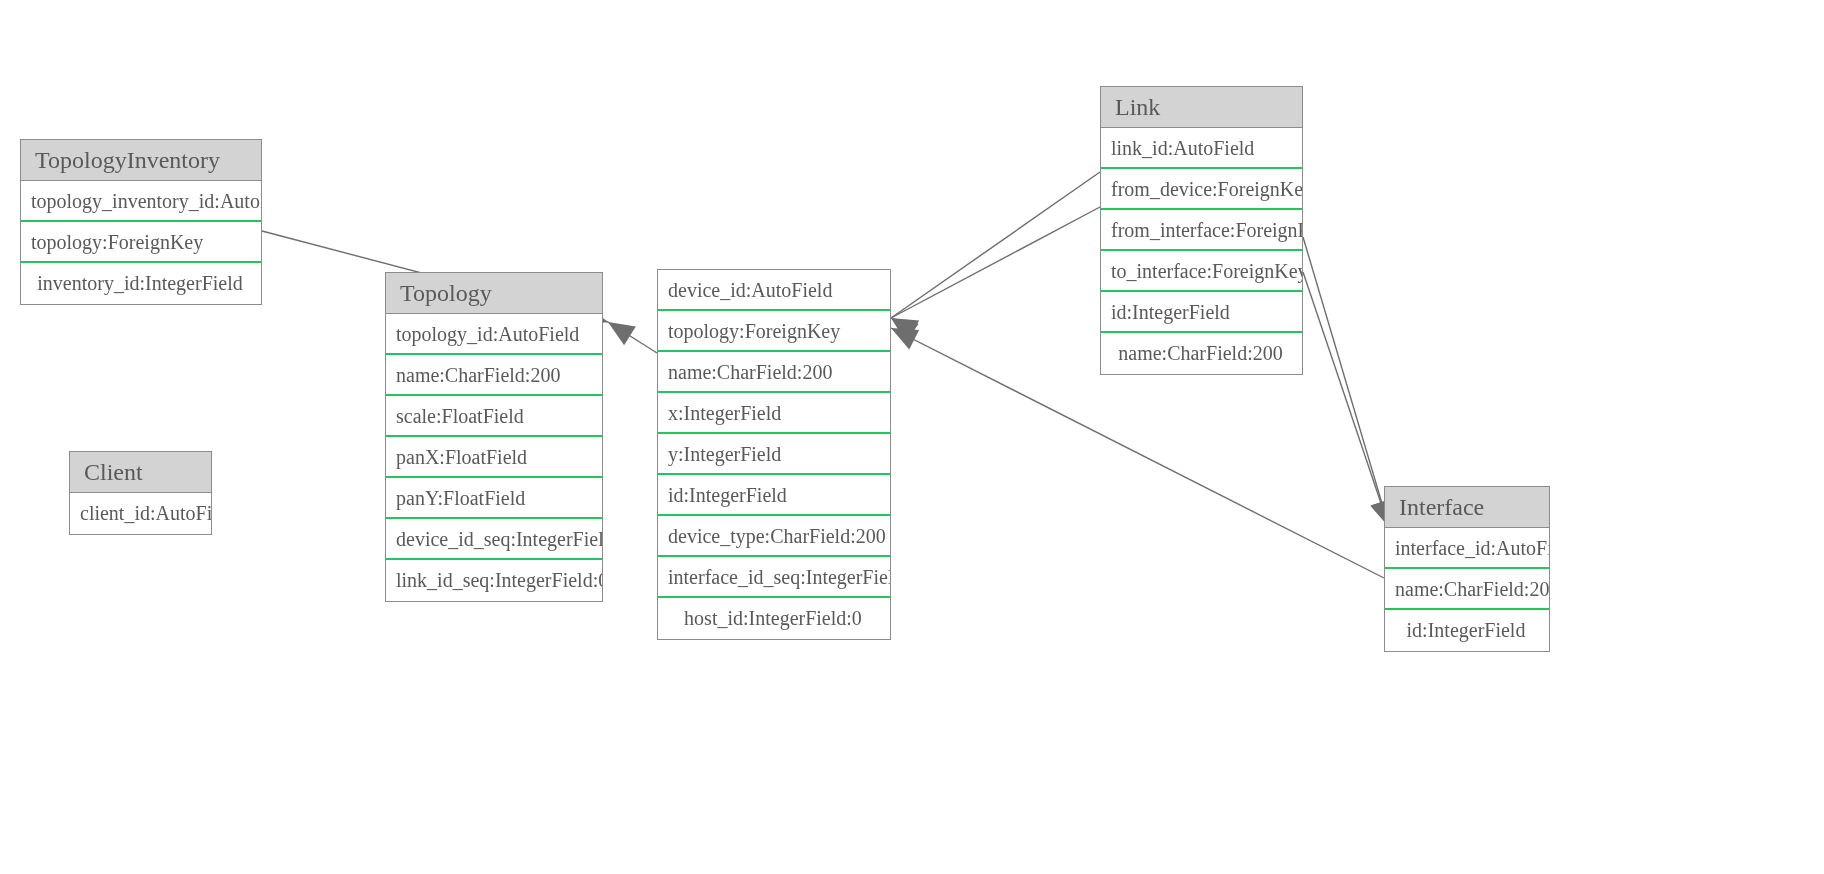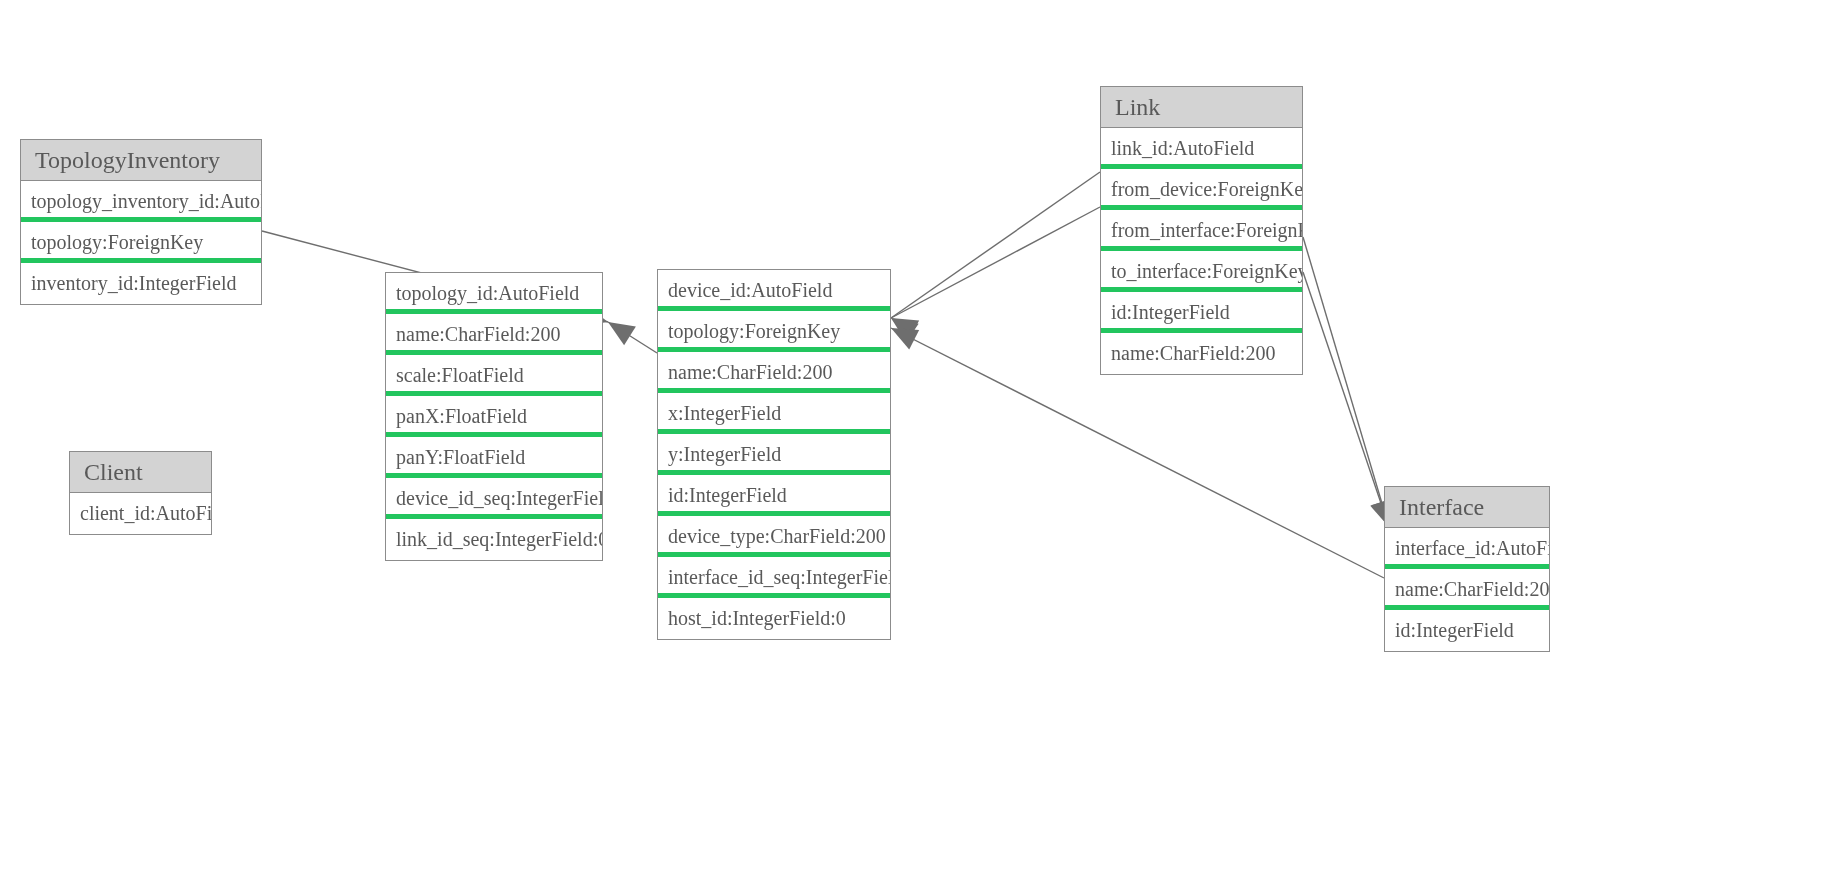--- a/index.html
+++ b/index.html
@@ -38,32 +38,33 @@
     color: #595959;
     font-size: 24px;
     line-height: 40px;
     height: 41px;
     padding: 0 0 0 14px;
     white-space: nowrap;
     overflow: hidden;
   }
   .entity-row {
     box-sizing: border-box;
-    border-bottom: 5px solid #22c55e;
+    border-bottom: 2px solid #22c55e;
     color: #595959;
     font-size: 20px;
     line-height: 40px;
     height: 41px;
     padding: 0 12px 0 10px;
     white-space: nowrap;
     overflow: hidden;
     background: #ffffff;
   }
   .entity-row:last-child {
     border-bottom: none;
+    text-align: center;
   }
 </style>
 </head>
 <body>
 
 <div id="canvas">
 
   <svg id="edge-layer" viewBox="0 0 1824 874" width="1824" height="874" xmlns="http://www.w3.org/2000/svg">
       <polyline points="262,231 608,322" fill="none" stroke="#6e6e6e" stroke-width="1.4"></polyline>
       <polygon points="608,322 580.0597010373943,326.0422387213297 585.6423758182601,304.76234816026044" fill="#6e6e6e"></polygon>
@@ -82,20 +83,21 @@
     </svg>
 
   <div id="entity-layer">
       <div class="entity" style="left: 20px; top: 139px; width: 242px;">
         <div class="entity-header">TopologyInventory</div>
         <div class="entity-row">topology_inventory_id:AutoField</div>
         <div class="entity-row">topology:ForeignKey</div>
         <div class="entity-row">inventory_id:IntegerField</div>
       </div>
       <div class="entity" style="left: 385px; top: 272px; width: 218px;">
+        <div class="entity-header">Topology</div>
         <div class="entity-row">topology_id:AutoField</div>
         <div class="entity-row">name:CharField:200</div>
         <div class="entity-row">scale:FloatField</div>
         <div class="entity-row">panX:FloatField</div>
         <div class="entity-row">panY:FloatField</div>
         <div class="entity-row">device_id_seq:IntegerField:0</div>
         <div class="entity-row">link_id_seq:IntegerField:0</div>
       </div>
       <div class="entity" style="left: 657px; top: 269px; width: 234px;">
         <div class="entity-row">device_id:AutoField</div>

